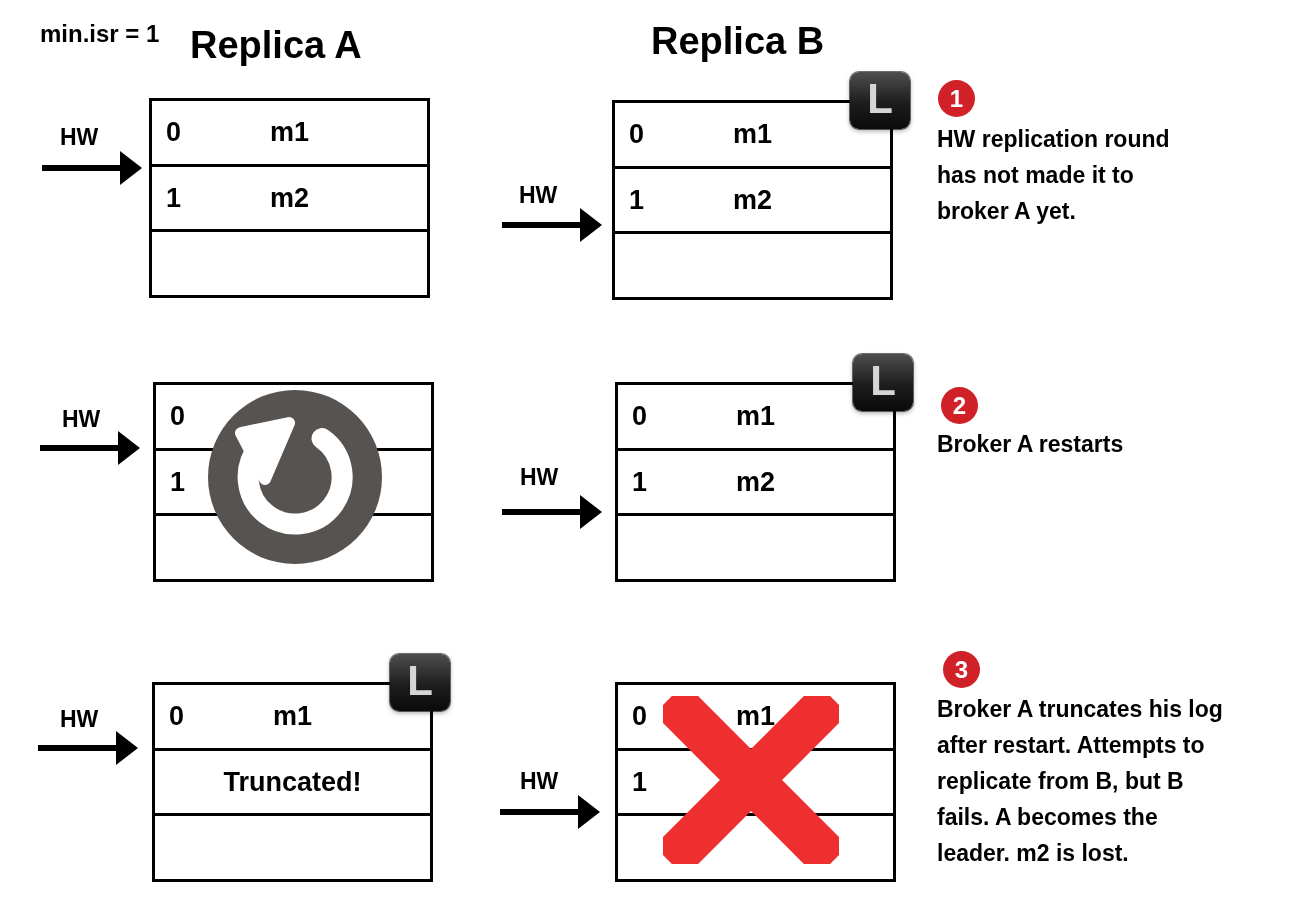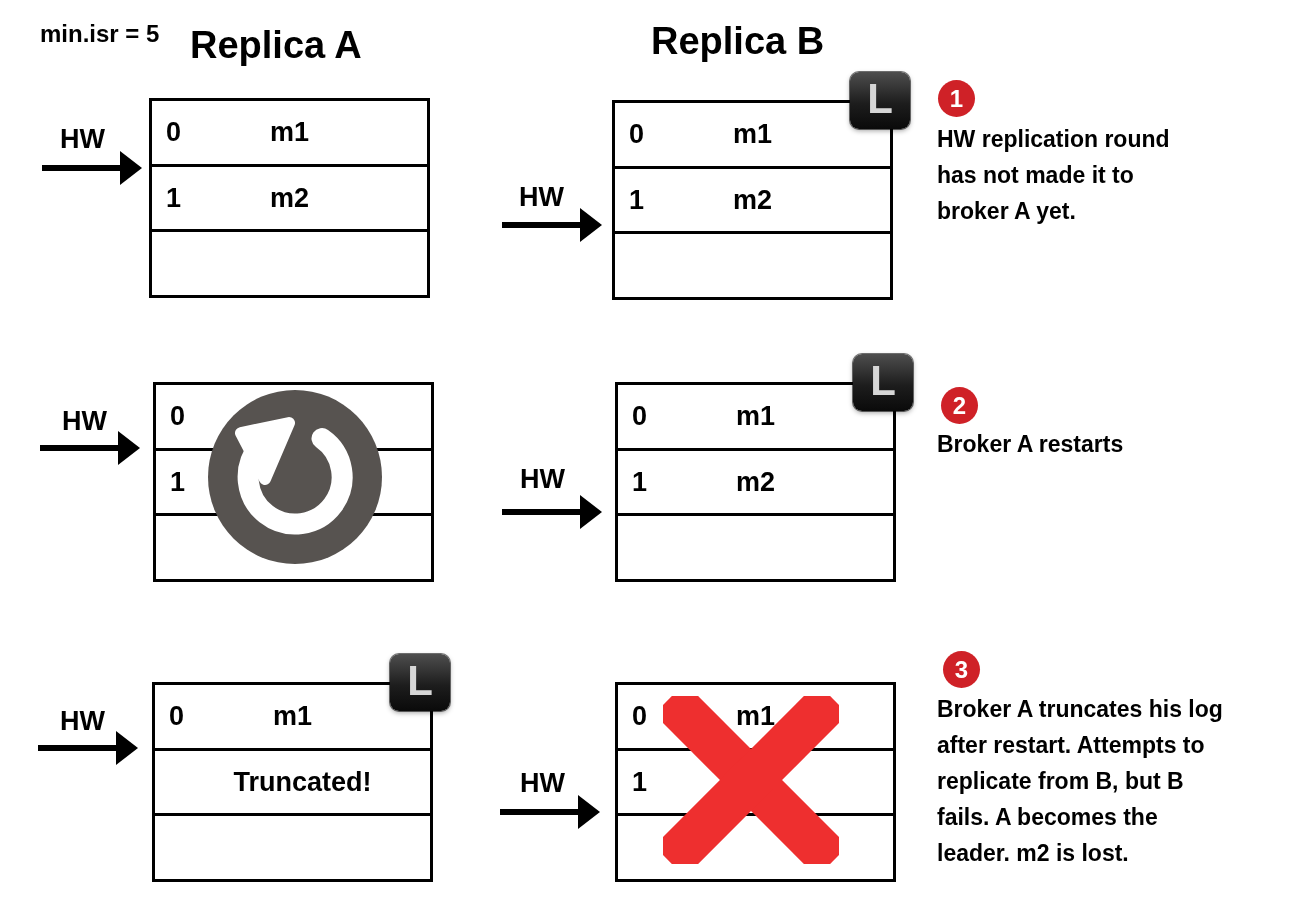--- a/index.html
+++ b/index.html
@@ -11,48 +11,48 @@
   .title{position:absolute;font-size:38px;font-weight:700;white-space:nowrap;}
 
   .log-table{
     position:absolute;width:281px;height:200px;background:#fff;
     border:3px solid #000;box-sizing:border-box;display:flex;flex-direction:column;
   }
   .log-row{flex:1;border-bottom:3px solid #000;position:relative;}
   .log-row:last-child{border-bottom:none;}
   .idx{position:absolute;left:14px;top:50%;transform:translateY(-50%);font-size:27px;font-weight:700;}
   .msg{position:absolute;left:118px;top:50%;transform:translateY(-50%);font-size:27px;font-weight:700;}
-  .msg.center{left:0;width:100%;text-align:center;padding-left:10px;}
+  .msg.center{left:0;width:100%;text-align:center;}
 
   .leader-badge{
     position:absolute;right:-20px;top:-31px;width:60px;height:57px;border-radius:9px;
     background:linear-gradient(180deg,#4e4e4e 0%,#1d1d1d 55%,#0a0a0a 100%);
     display:flex;align-items:center;justify-content:center;
     box-shadow:0 0 0 1px rgba(0,0,0,.55), 0 2px 5px rgba(0,0,0,.35);
     z-index:5;
   }
   .leader-badge span{color:#d6d6d6;font-size:42px;font-weight:700;line-height:1;margin-top:-3px;}
 
-  .hw-label{position:absolute;font-size:27px;font-weight:700;white-space:nowrap;}
+  .hw-label{position:absolute;font-size:23px;font-weight:700;white-space:nowrap;}
   .hw-arrow{position:absolute;}
 
   .overlay-icon{position:absolute;z-index:4;}
 
   .step-badge{
     position:absolute;width:37px;height:37px;border-radius:50%;background:#cf2127;color:#fff;
     display:flex;align-items:center;justify-content:center;font-size:24px;font-weight:700;z-index:6;
   }
   .note{position:absolute;font-size:23px;font-weight:600;line-height:36px;width:360px;}
 </style>
 </head>
 <body>
 
 <div class="canvas">
 
-  <div class="config" style="left:40px;top:20px;">min.isr = 5</div>
+  <div class="config" style="left:40px;top:20px;">min.isr = 1</div>
   <div class="title" style="left:651px;top:20px;">Replica B</div>
   <div class="title" style="left:190px;top:24px;">Replica A</div>
 
   <div class="hw-label" style="left:60px;top:124px;">HW</div>
   <svg class="hw-arrow" style="left:42px;top:150px;" width="100" height="36" viewBox="0 0 100 36">
     <rect x="0" y="15" width="84" height="6" fill="#000"></rect>
     <polygon points="78,1 100,18 78,35" fill="#000"></polygon>
   </svg>
   <div class="log-table" style="left:149px;top:98px;">
     <div class="log-row">

